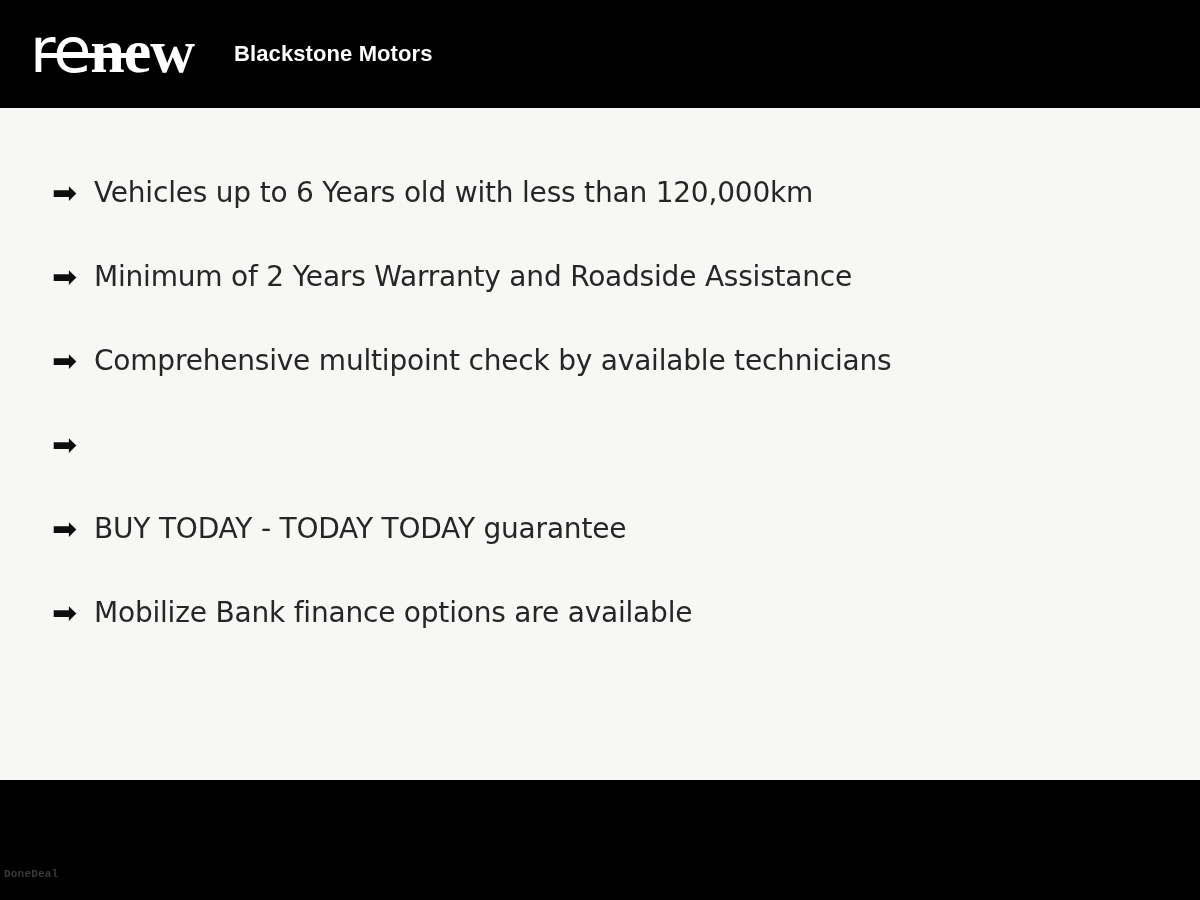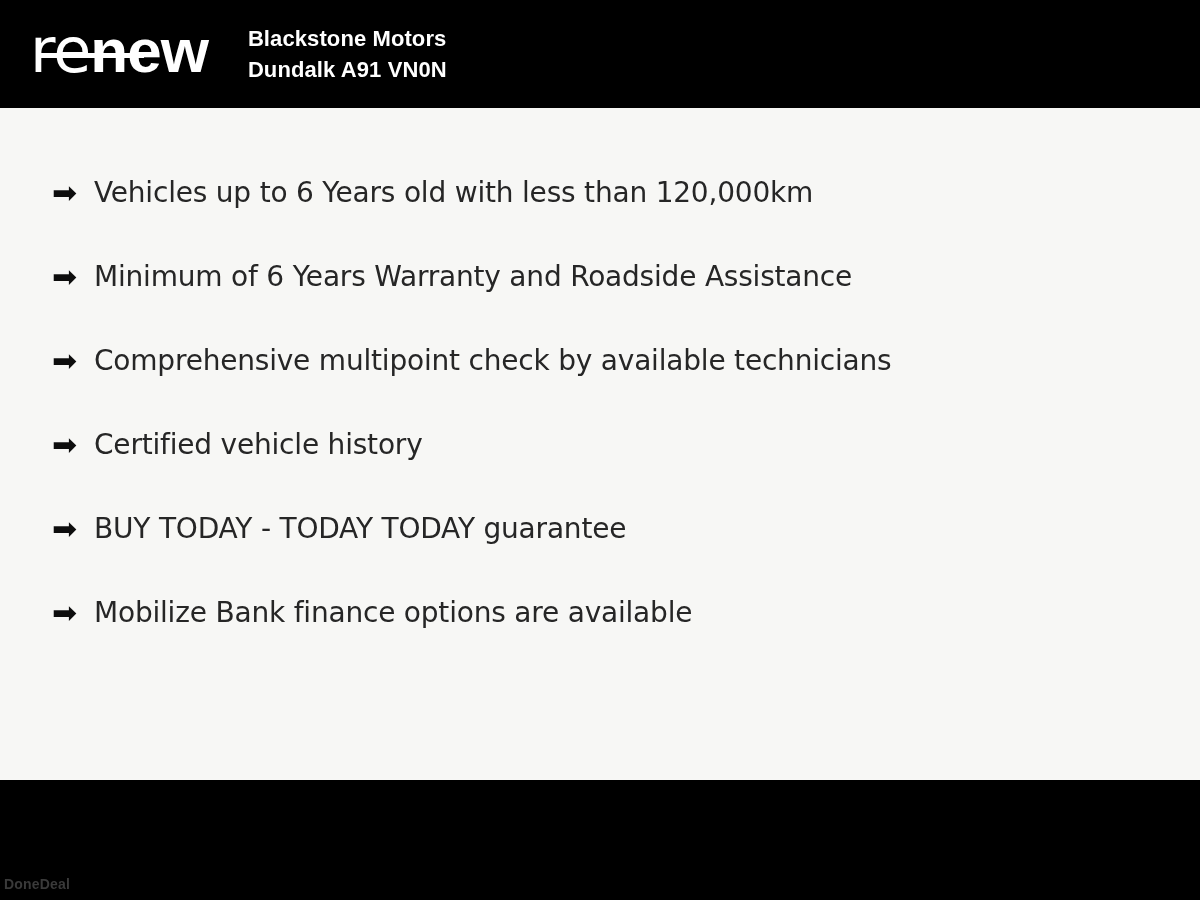--- a/index.html
+++ b/index.html
@@ -44,21 +44,21 @@
     font-size: 62px;
     font-weight: 400;
     letter-spacing: -1px;
     font-family: "DejaVu Sans", sans-serif;
   }
   .logo-new {
     color: #ffffff;
     font-size: 62px;
     font-weight: 700;
     letter-spacing: -1px;
-    font-family: Liberation Sans, sans-serif;
+    font-family: Liberation Serif, serif;
   }
   .logo-strike {
     position: absolute;
     left: 36px;
     top: 53px;
     width: 108px;
     height: 5px;
     background: #ffffff;
   }
   .dealer {
@@ -117,66 +117,64 @@
     position: absolute;
     top: 780px;
     left: 0;
     width: 1200px;
     height: 120px;
     background: #000000;
   }
   .watermark {
     position: absolute;
     left: 4px;
-    bottom: 8px;
-    font-size: 14px;
+    bottom: 20px;
+    font-size: 11px;
     font-weight: 700;
     color: #3a3a3a;
     letter-spacing: 0.2px;
-    font-family: Liberation Sans, sans-serif;
+    font-family: Liberation Mono, monospace;
   }
 </style>
 </head>
 <body>
 
 <div class="page">
 
   <div class="header">
     <div class="logo">
       <span class="logo-re">re</span>
       <span class="logo-new">new</span>
       <span class="logo-strike"></span>
     </div>
     <div class="dealer">
       <div>Blackstone Motors</div>
-      <div>Dundalk A91 VN0N</div>
     </div>
   </div>
 
   <div class="panel">
     <div class="bullets">
 
       <div class="bullet">
         <span class="arrow">➡</span>
         <span class="bullet-text">Vehicles up to 6 Years old with less than 120,000km</span>
       </div>
 
       <div class="bullet">
         <span class="arrow">➡</span>
-        <span class="bullet-text">Minimum of 6 Years Warranty and Roadside Assistance</span>
+        <span class="bullet-text">Minimum of 2 Years Warranty and Roadside Assistance</span>
       </div>
 
       <div class="bullet">
         <span class="arrow">➡</span>
         <span class="bullet-text">Comprehensive multipoint check by available technicians</span>
       </div>
 
       <div class="bullet">
         <span class="arrow">➡</span>
-        <span class="bullet-text">Certified vehicle history</span>
       </div>
 
       <div class="bullet">
         <span class="arrow">➡</span>
         <span class="bullet-text">BUY TODAY - TODAY TODAY guarantee</span>
       </div>
 
       <div class="bullet">
         <span class="arrow">➡</span>
         <span class="bullet-text">Mobilize Bank finance options are available</span>

